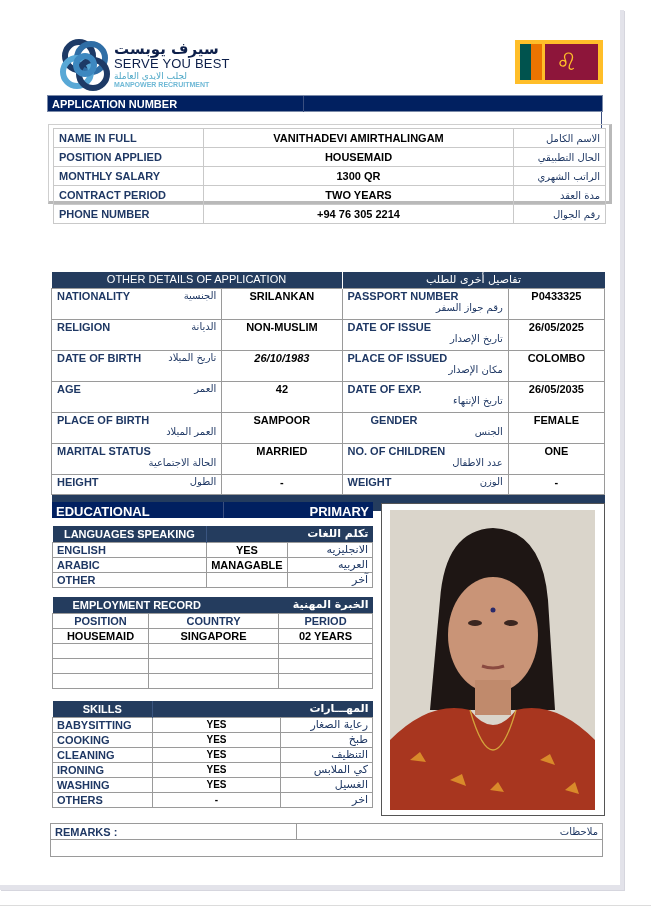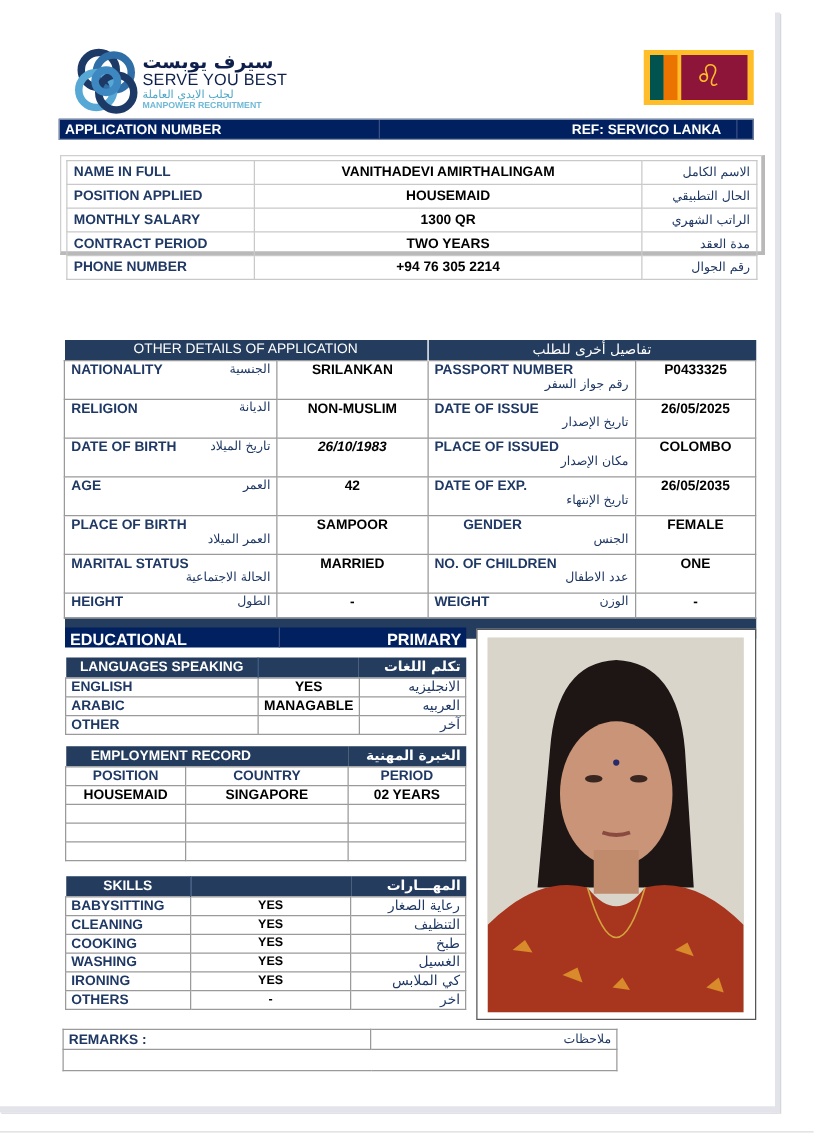--- a/index.html
+++ b/index.html
@@ -27,21 +27,21 @@
   .brand-ar { font-family: "DejaVu Sans", sans-serif; font-size: 15px; color: #0d1f4a; font-weight: bold; direction: rtl; text-align: left; }
   .brand-en { font-size: 13px; font-weight: normal; color: #0d1f4a; letter-spacing: 0.2px; margin-top: -2px; }
   .brand-ar2 { font-family: "DejaVu Sans", sans-serif; font-size: 9px; color: #4fa8c7; direction: rtl; text-align: left; }
   .brand-en2 { font-size: 7px; font-weight: bold; color: #6fb9d6; }
   .flag { position: absolute; left: 515px; top: 30px; width: 88px; height: 44px; background: #ffbe29; }
   .flag .g { position: absolute; left: 5px; top: 4px; width: 11px; height: 36px; background: #00534e; }
   .flag .o { position: absolute; left: 16px; top: 4px; width: 11px; height: 36px; background: #eb7400; }
   .flag .m { position: absolute; left: 30px; top: 4px; width: 53px; height: 36px; background: #8d153a; }
   .flag .lion { position: absolute; left: 41px; top: 7px; color: #ffbe29; font-size: 24px; line-height: 30px; }
 
-  .appbar { position: absolute; left: 47px; top: 95px; width: 556px; height: 17px; display: flex; border: 1px solid #7b8aa8; }
+  .appbar { position: absolute; left: 47px; top: 95px; width: 556px; height: 17px; display: flex; border: 1px solid #7b8aa8; flex-direction: column; }
   .appbar .c1 { width: 256px; font-size: 11px; font-weight: bold; padding: 2px 4px; border-right: 1px solid #3a4f80; }
   .appbar .c2 { flex: 1; font-size: 11px; font-weight: bold; padding: 2px 12px; text-align: right; border-right: 1px solid #3a4f80; }
   .appbar .c3 { width: 12px; }
 
   
   .basic { position: absolute; left: 48px; top: 124px; width: 564px; height: 80px; border: 1px solid #cfcfcf; border-right: 3px solid #b9b9b9; border-bottom: 3px solid #b9b9b9; padding: 3px 3px 0 4px; }
   .basic table { width: 100%; border-collapse: collapse; }
   .basic td { border: 1px solid #c9c9c9; height: 19px; padding: 0 5px; }
   .basic td.l { width: 150px; }
   .basic td.a { width: 92px; text-align: right; }
@@ -66,21 +66,21 @@
   .blk .bh td { border: none; font-weight: bold; color: #fff; height: 16px; }
   .blk .bh td.ar { color: #fff; text-align: right; }
   .edu { position: absolute; left: 52px; top: 502px; width: 321px; height: 16px; display: flex; font-size: 13px; font-weight: bold; }
   .edu .e1 { width: 172px; padding: 2px 4px; border-right: 1px solid #3a4f80; }
   .edu .e2 { flex: 1; text-align: right; padding: 2px 4px; }
 
   .photo-frame { position: absolute; left: 381px; top: 503px; width: 224px; height: 313px; border: 1px solid #555; background: #fff; }
   .photo { position: absolute; left: 8px; top: 6px; width: 205px; height: 300px; overflow: hidden;
     background: linear-gradient(180deg, #dcd7cd 0%, #d8d3c9 60%, #cfc9bd 100%); }
 
-  .remarks { position: absolute; left: 50px; top: 823px; width: 444px; }
+  .remarks { position: absolute; left: 50px; top: 823px; width: 553px; }
   .remarks table { width: 100%; border-collapse: collapse; }
   .remarks td { border: 1px solid #9a9a9a; height: 16px; padding: 0 4px; }
 </style>
 </head>
 <body>
 
 <div class="page">
 
   <svg class="logo" viewBox="0 0 56 62">
     <g fill="none" stroke-width="6">
@@ -356,38 +356,38 @@
       <td class="ar" style="width:92px;">المهـــارات</td>
     </tr>
     </tbody>
       <tbody id="skills-body">
         <tr>
           <td class="lbl" style="width:100px;">BABYSITTING</td>
           <td class="val" style="font-size:10px;">YES</td>
           <td class="ar" style="text-align:right;width:92px;">رعاية الصغار</td>
         </tr>
         <tr>
+          <td class="lbl" style="width:100px;">COOKING</td>
+          <td class="val" style="font-size:10px;">YES</td>
+          <td class="ar" style="text-align:right;width:92px;">طبخ</td>
+        </tr>
+        <tr>
           <td class="lbl" style="width:100px;">CLEANING</td>
           <td class="val" style="font-size:10px;">YES</td>
           <td class="ar" style="text-align:right;width:92px;">التنظيف</td>
         </tr>
         <tr>
-          <td class="lbl" style="width:100px;">COOKING</td>
+          <td class="lbl" style="width:100px;">IRONING</td>
           <td class="val" style="font-size:10px;">YES</td>
-          <td class="ar" style="text-align:right;width:92px;">طبخ</td>
+          <td class="ar" style="text-align:right;width:92px;">كي الملابس</td>
         </tr>
         <tr>
           <td class="lbl" style="width:100px;">WASHING</td>
           <td class="val" style="font-size:10px;">YES</td>
           <td class="ar" style="text-align:right;width:92px;">الغسيل</td>
-        </tr>
-        <tr>
-          <td class="lbl" style="width:100px;">IRONING</td>
-          <td class="val" style="font-size:10px;">YES</td>
-          <td class="ar" style="text-align:right;width:92px;">كي الملابس</td>
         </tr>
         <tr>
           <td class="lbl" style="width:100px;">OTHERS</td>
           <td class="val" style="font-size:10px;">-</td>
           <td class="ar" style="text-align:right;width:92px;">اخر</td>
         </tr>
       </tbody>
   </table>
 </div>
 

